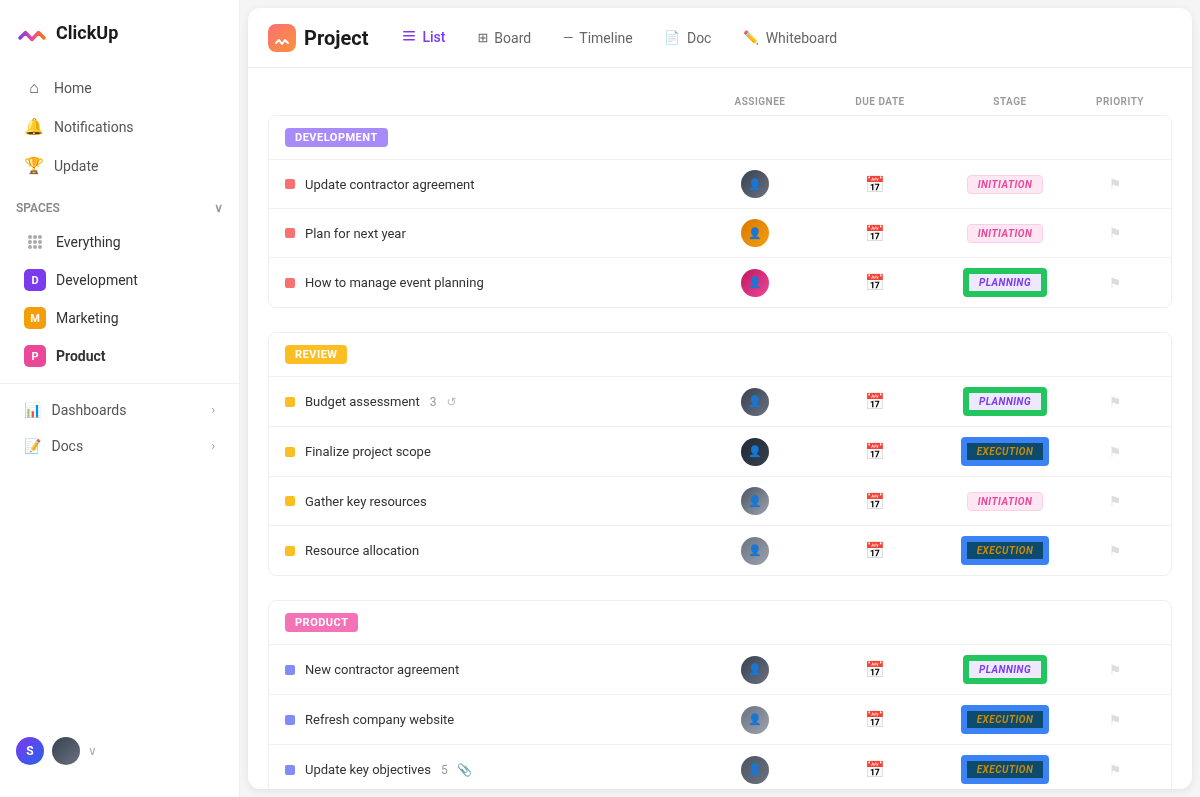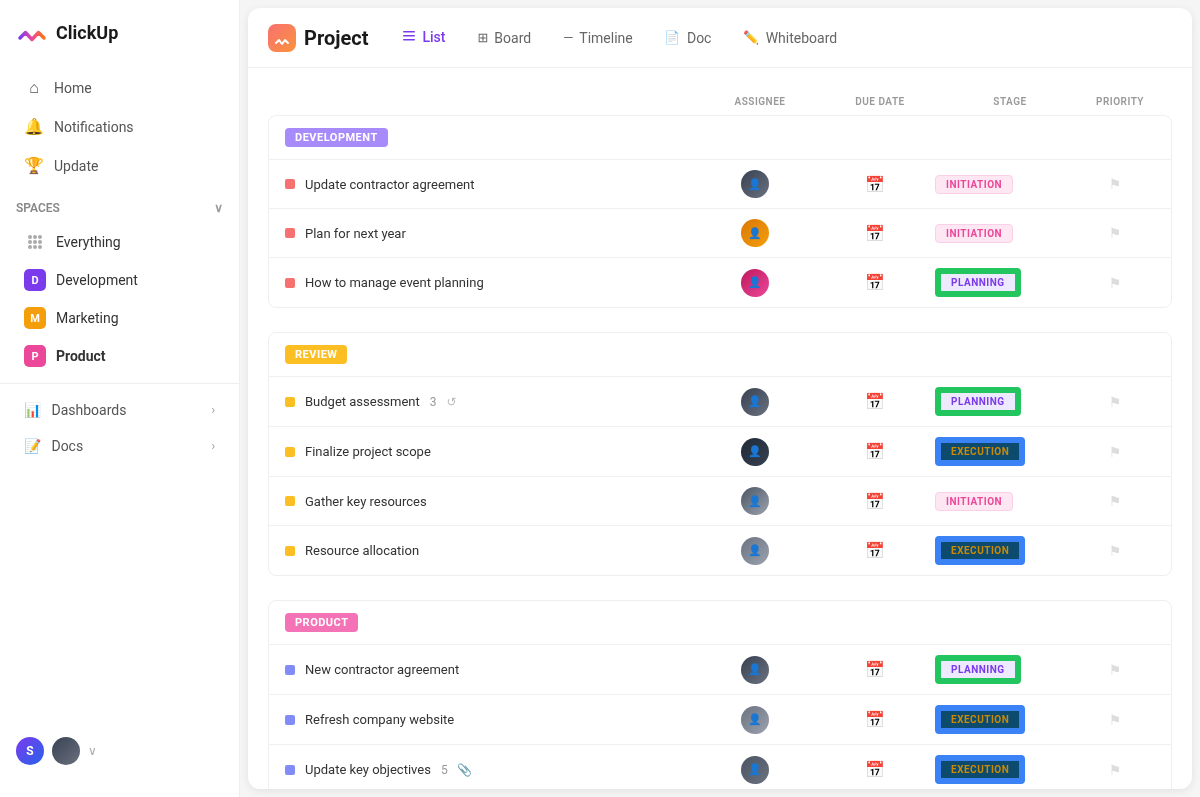--- a/index.html
+++ b/index.html
@@ -272,21 +272,22 @@
 
     .due-date-cell {
       display: flex;
       justify-content: center;
       color: #ccc;
       font-size: 16px;
     }
 
     .stage-cell {
       display: flex;
-      justify-content: flex-start;
+      justify-content: center;
+      font-style: italic;
     }
     .stage-badge {
       padding: 3px 10px;
       border-radius: 4px;
       font-size: 10px;
       font-weight: 700;
       letter-spacing: 0.5px;
     }
     .stage-initiation { background: #fce7f3; color: #ec4899; border: 1px solid #fbcfe8; }
     .stage-planning { background: #ede9fe; color: #7c3aed; border: 6px solid #22c55e; }

